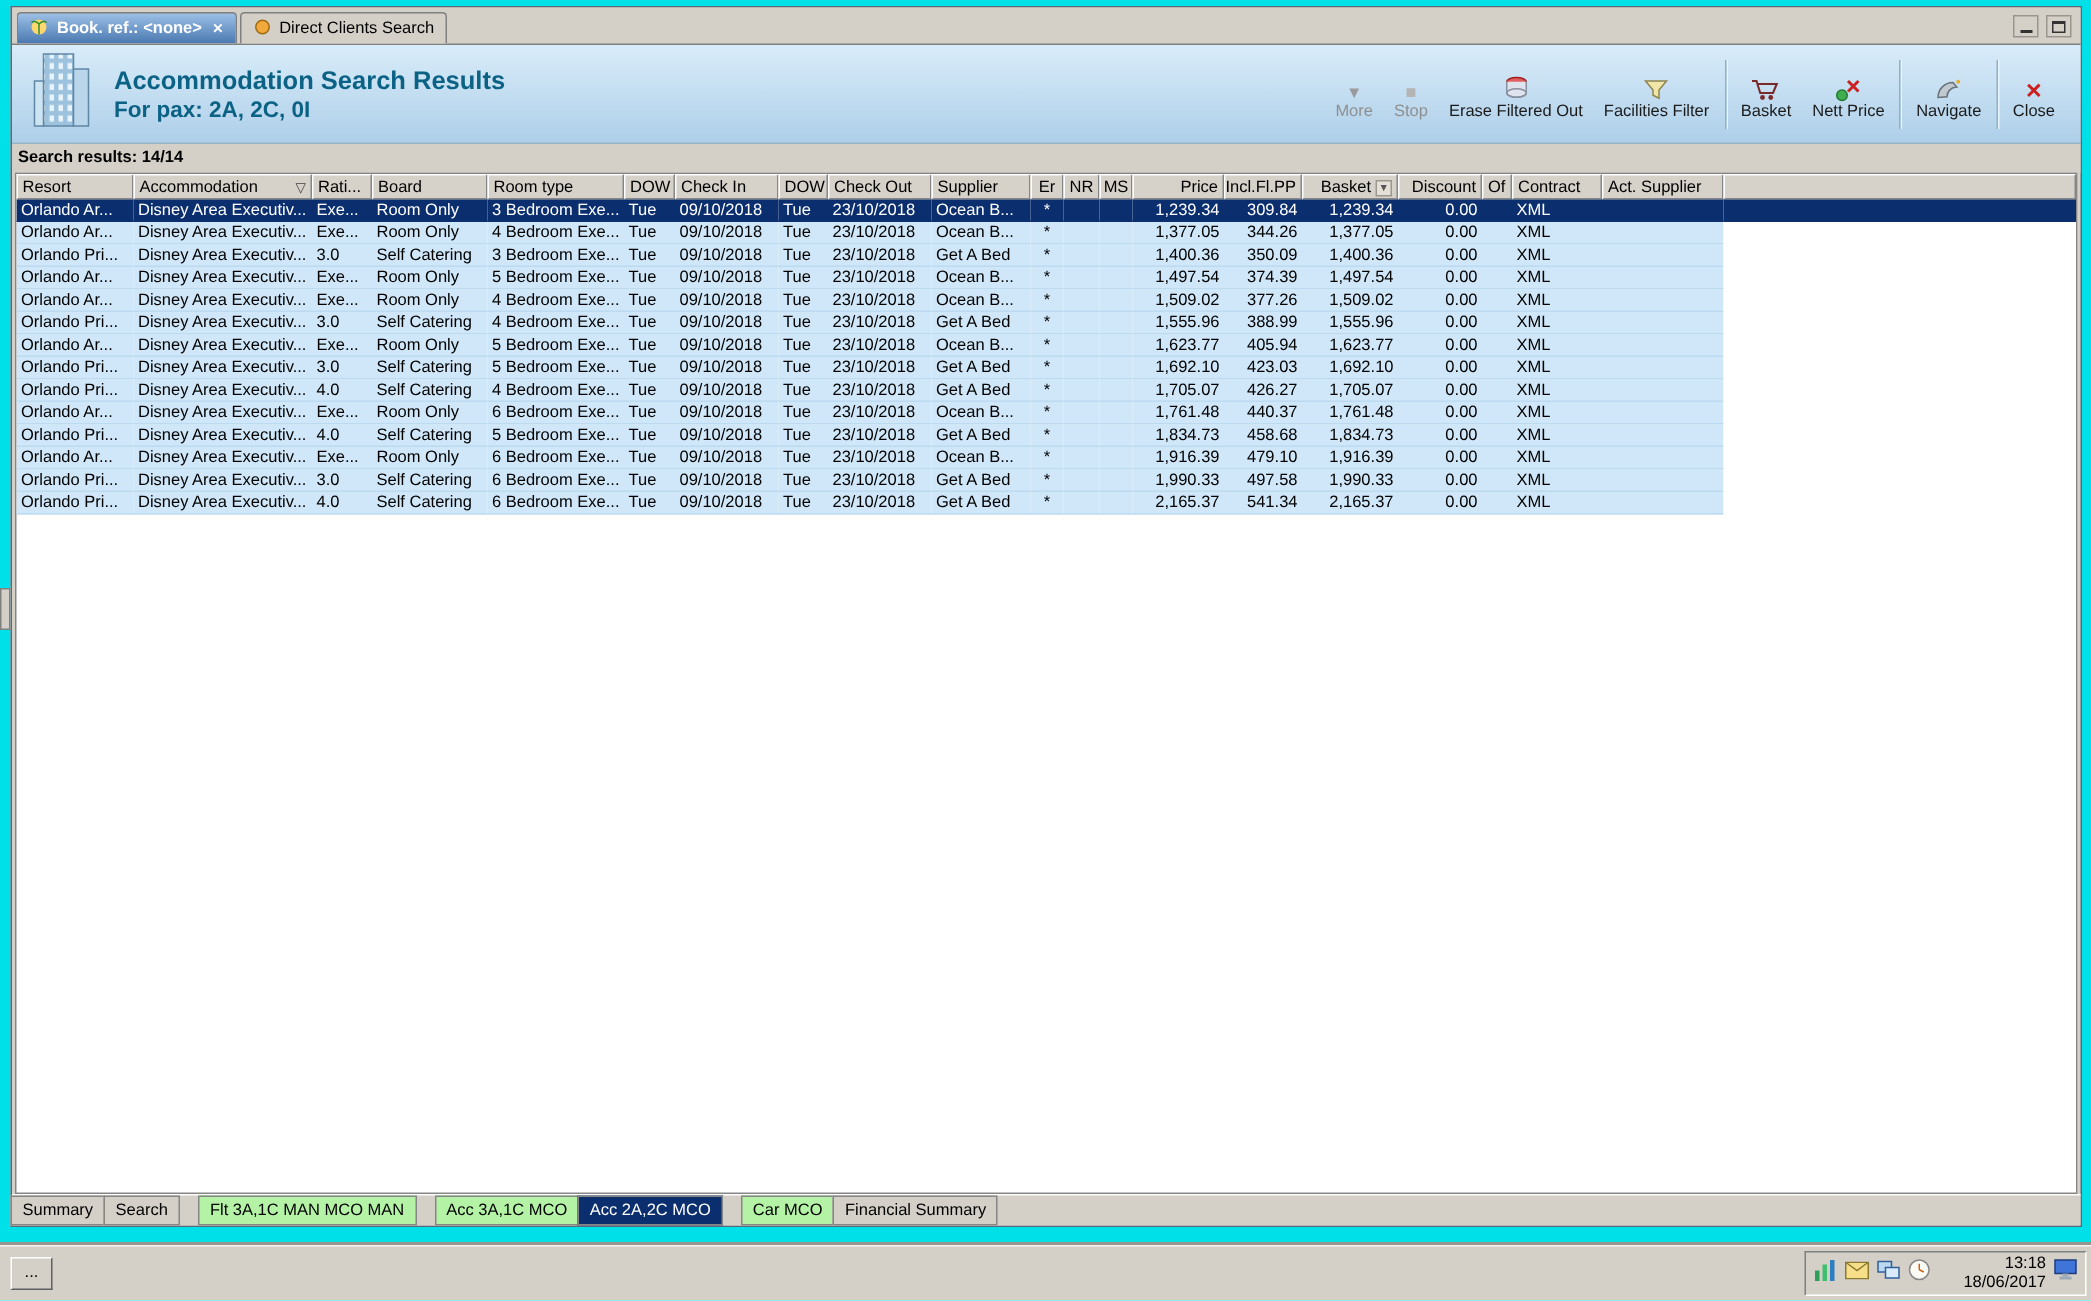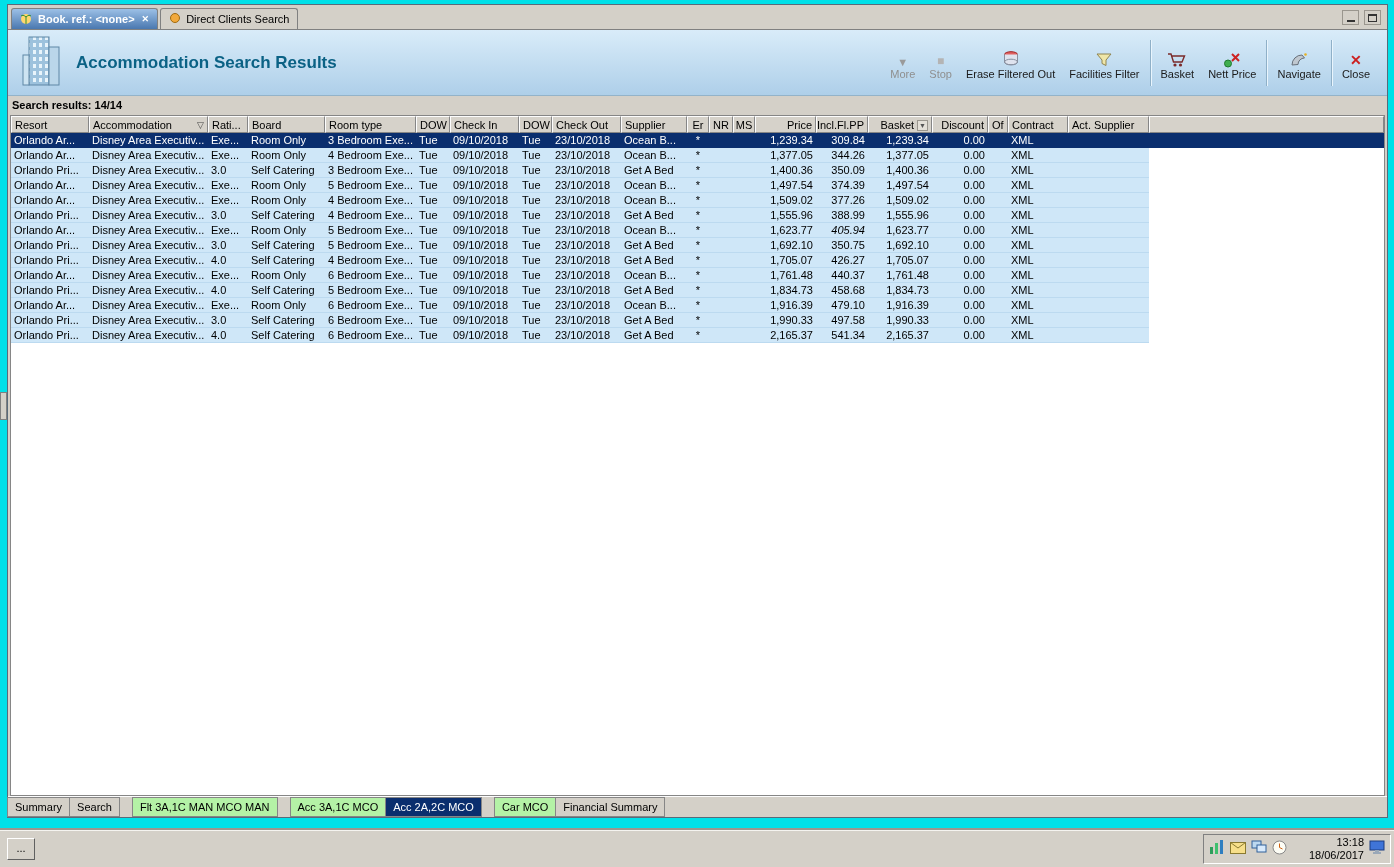--- a/index.html
+++ b/index.html
@@ -147,20 +147,21 @@
             <rect x="1" y="1" width="3" height="4" fill="#e8f4fb"></rect>
           </pattern>
         </defs>
         <rect x="9" y="2" width="20" height="48" fill="url(#bw)" stroke="#5f87a6"></rect>
         <rect x="29" y="12" width="10" height="38" fill="#bad6ea" stroke="#5f87a6"></rect>
         <rect x="3" y="20" width="6" height="30" fill="#cde4f2" stroke="#5f87a6"></rect>
       </svg>
     </span>
     <div class="titles">
       <div class="title">Accommodation Search Results</div>
+      <div class="subtitle">For pax: 2A, 2C, 0I</div>
     </div>
 
     <div class="toolbar">
       <div class="tool disabled">
         <span class="ticon glyph-more">▼</span>
         <span>More</span>
       </div>
       <div class="tool disabled">
         <span class="ticon glyph-stop">■</span>
         <span>Stop</span>
@@ -436,21 +437,21 @@
           <div class="gr-cell" style="width: 91px;">5 Bedroom Exe...</div>
           <div class="gr-cell" style="width: 34px;">Tue</div>
           <div class="gr-cell" style="width: 69px;">09/10/2018</div>
           <div class="gr-cell" style="width: 33px;">Tue</div>
           <div class="gr-cell" style="width: 69px;">23/10/2018</div>
           <div class="gr-cell" style="width: 66px;">Ocean B...</div>
           <div class="gr-cell a-center" style="width: 22px;">*</div>
           <div class="gr-cell" style="width: 24px;"></div>
           <div class="gr-cell" style="width: 22px;"></div>
           <div class="gr-cell a-right" style="width: 61px;">1,623.77</div>
-          <div class="gr-cell a-right" style="width: 52px; font-style: italic;">405.94</div>
+          <div class="gr-cell a-right" style="width: 52px;">405.94</div>
           <div class="gr-cell a-right" style="width: 64px;">1,623.77</div>
           <div class="gr-cell a-right" style="width: 56px;">0.00</div>
           <div class="gr-cell" style="width: 20px;"></div>
           <div class="gr-cell" style="width: 60px;">XML</div>
           <div class="gr-cell" style="width: 81px;"></div>
           <div class="row-filler"></div>
         </div>
         <div class="grid-row">
           <div class="gr-cell" style="width: 78px;">Orlando Pri...</div>
           <div class="gr-cell" style="width: 119px;">Disney Area Executiv...</div>
@@ -459,21 +460,21 @@
           <div class="gr-cell" style="width: 91px;">5 Bedroom Exe...</div>
           <div class="gr-cell" style="width: 34px;">Tue</div>
           <div class="gr-cell" style="width: 69px;">09/10/2018</div>
           <div class="gr-cell" style="width: 33px;">Tue</div>
           <div class="gr-cell" style="width: 69px;">23/10/2018</div>
           <div class="gr-cell" style="width: 66px;">Get A Bed</div>
           <div class="gr-cell a-center" style="width: 22px;">*</div>
           <div class="gr-cell" style="width: 24px;"></div>
           <div class="gr-cell" style="width: 22px;"></div>
           <div class="gr-cell a-right" style="width: 61px;">1,692.10</div>
-          <div class="gr-cell a-right" style="width: 52px;">350.75</div>
+          <div class="gr-cell a-right" style="width: 52px;">423.03</div>
           <div class="gr-cell a-right" style="width: 64px;">1,692.10</div>
           <div class="gr-cell a-right" style="width: 56px;">0.00</div>
           <div class="gr-cell" style="width: 20px;"></div>
           <div class="gr-cell" style="width: 60px;">XML</div>
           <div class="gr-cell" style="width: 81px;"></div>
           <div class="row-filler"></div>
         </div>
         <div class="grid-row">
           <div class="gr-cell" style="width: 78px;">Orlando Pri...</div>
           <div class="gr-cell" style="width: 119px;">Disney Area Executiv...</div>

